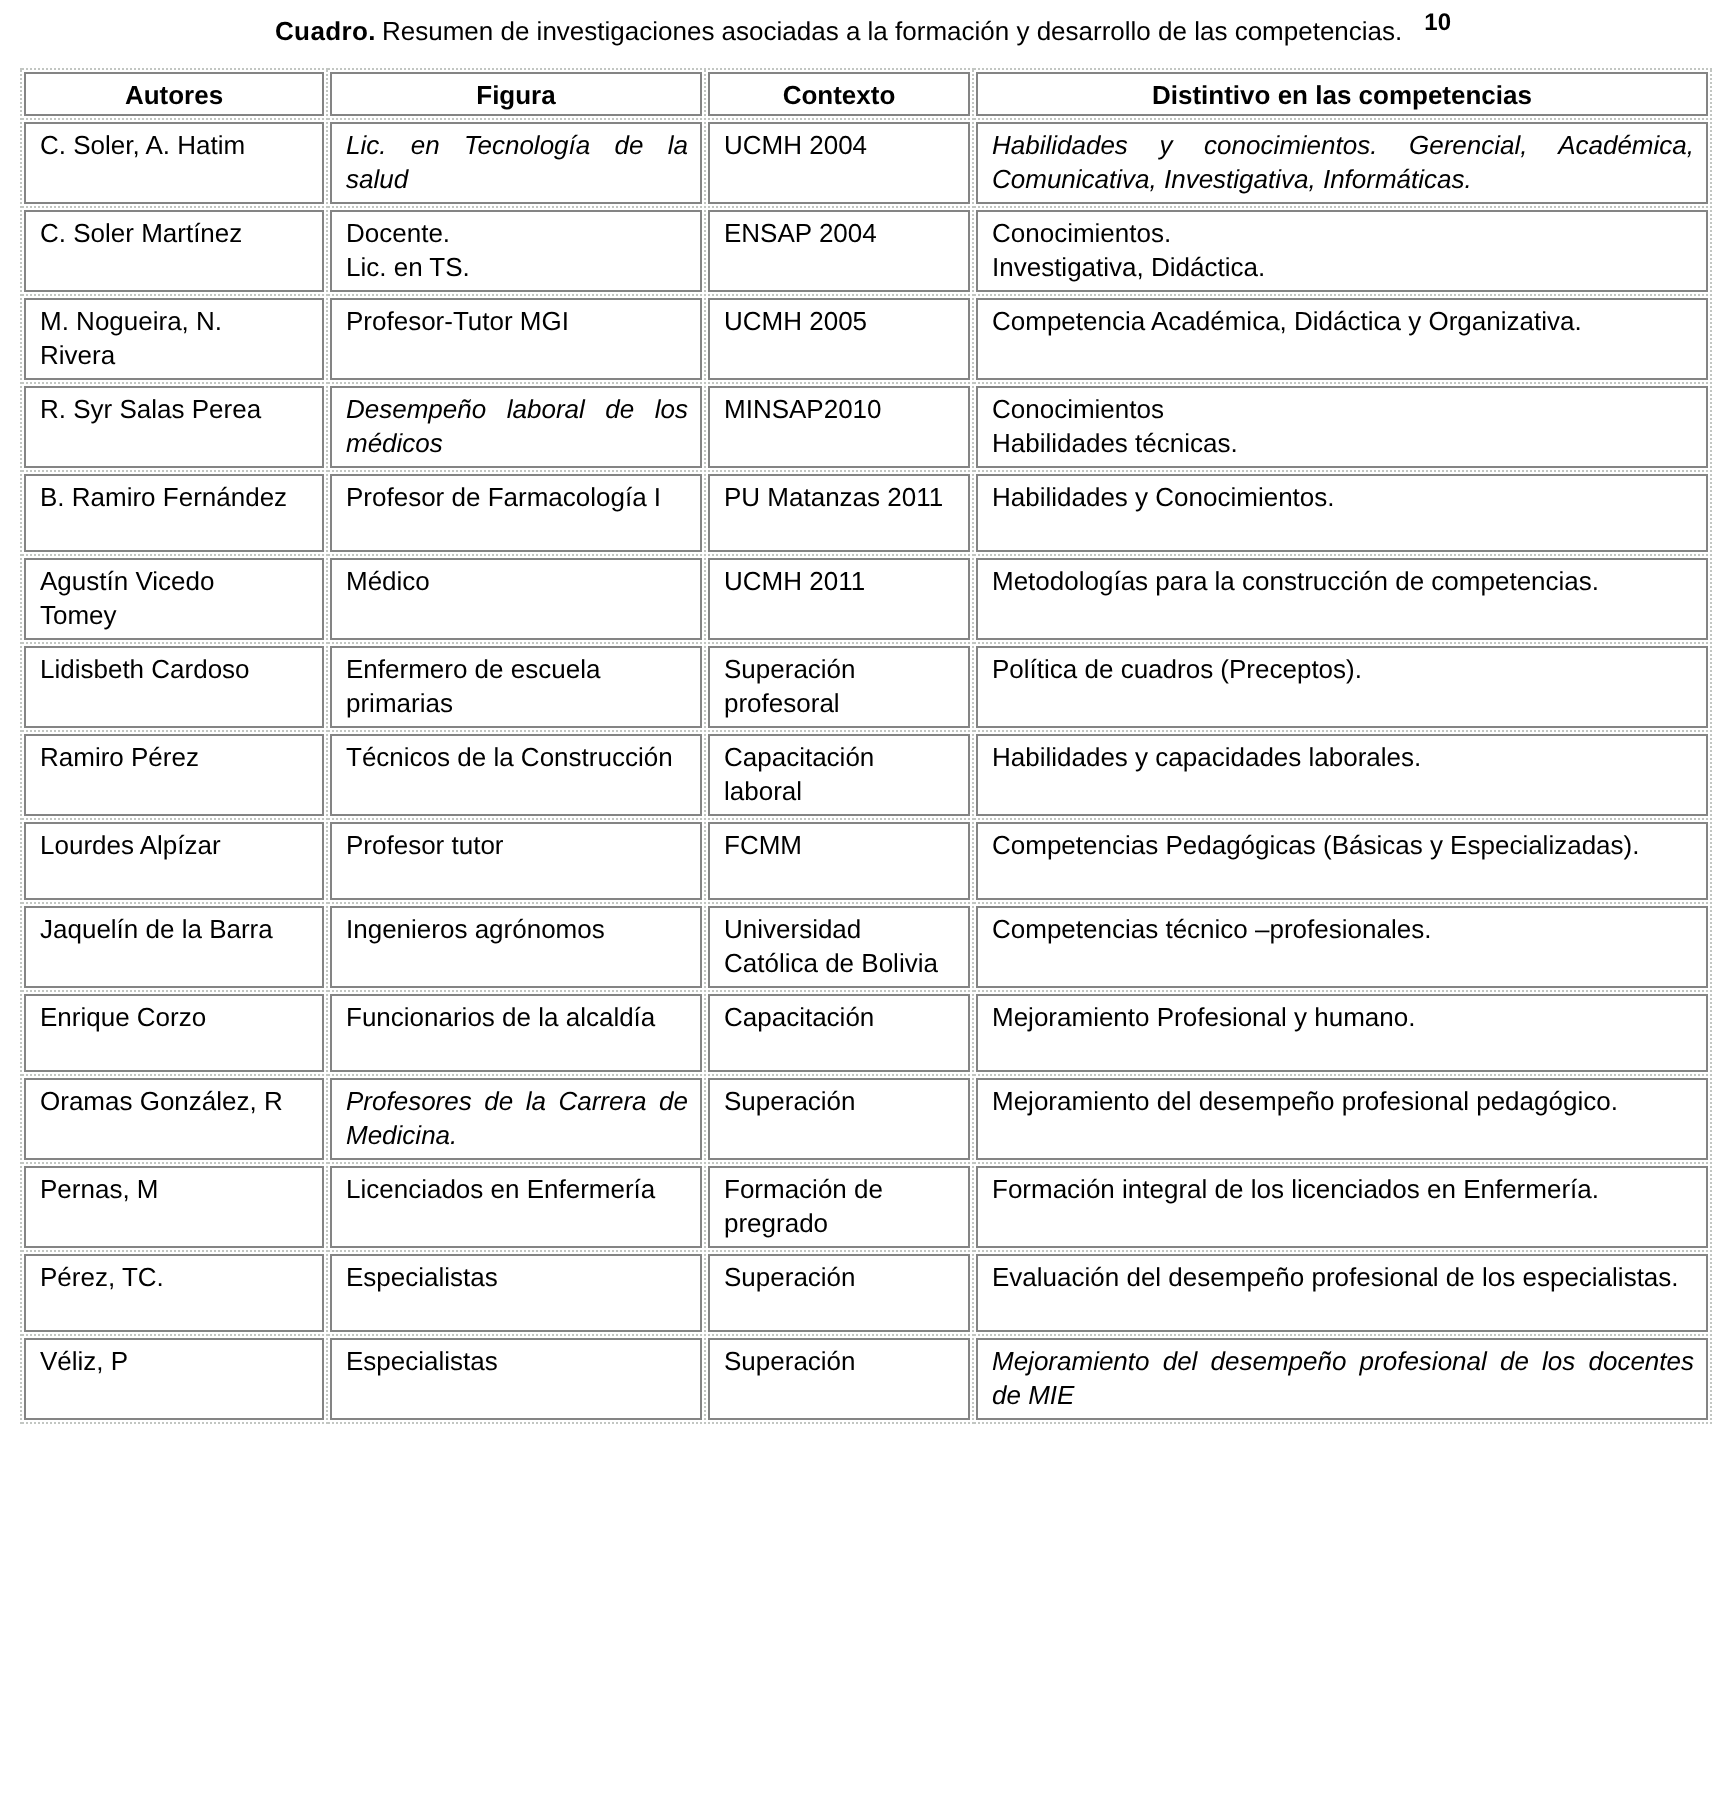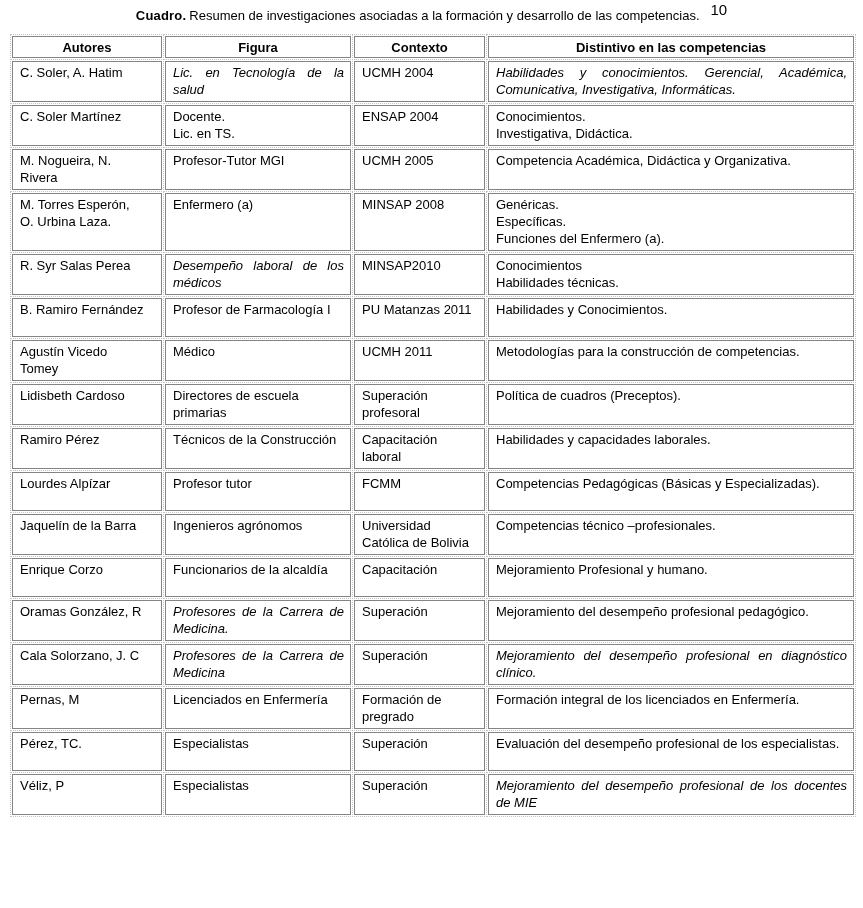--- a/index.html
+++ b/index.html
@@ -24,22 +24,22 @@
     margin-bottom: 9px;
   }
   .cap-label {
     font-weight: bold;
     letter-spacing: 0.2px;
   }
   .cap-text {
     margin-left: 3px;
   }
   .cap-ref {
-    font-weight: normal;
-    font-size: 15px;
+    font-weight: bold;
+    font-size: 12px;
     vertical-align: super;
     line-height: 0;
     margin-left: 11px;
   }
   table.cuadro {
     border-collapse: separate;
     border-spacing: 3px;
     table-layout: fixed;
     width: 848px;
     margin-left: 9px;
@@ -140,37 +140,20 @@
           </td>
           <td>
             <div>UCMH 2005</div>
           </td>
           <td>
             <div>Competencia Académica, Didáctica y Organizativa.</div>
           </td>
         </tr>
         <tr>
           <td>
-            <div>M. Torres Esperón,</div>
-            <div>O. Urbina Laza.</div>
-          </td>
-          <td>
-            <div>Enfermero (a)</div>
-          </td>
-          <td>
-            <div>MINSAP 2008</div>
-          </td>
-          <td>
-            <div>Genéricas.</div>
-            <div>Específicas.</div>
-            <div>Funciones del Enfermero (a).</div>
-          </td>
-        </tr>
-        <tr>
-          <td>
             <div>R. Syr Salas Perea</div>
           </td>
           <td class="justify">
             <div>Desempeño laboral de los médicos</div>
           </td>
           <td>
             <div>MINSAP2010</div>
           </td>
           <td>
             <div>Conocimientos</div>
@@ -204,21 +187,21 @@
           </td>
           <td>
             <div>Metodologías para la construcción de competencias.</div>
           </td>
         </tr>
         <tr>
           <td>
             <div>Lidisbeth Cardoso</div>
           </td>
           <td>
-            <div>Directores de escuela</div>
+            <div>Enfermero de escuela</div>
             <div>primarias</div>
           </td>
           <td>
             <div>Superación</div>
             <div>profesoral</div>
           </td>
           <td>
             <div>Política de cuadros (Preceptos).</div>
           </td>
         </tr>
@@ -289,34 +272,20 @@
           </td>
           <td>
             <div>Superación</div>
           </td>
           <td>
             <div>Mejoramiento del desempeño profesional pedagógico.</div>
           </td>
         </tr>
         <tr>
           <td>
-            <div>Cala Solorzano, J. C</div>
-          </td>
-          <td class="justify">
-            <div>Profesores de la Carrera de Medicina</div>
-          </td>
-          <td>
-            <div>Superación</div>
-          </td>
-          <td class="justify">
-            <div>Mejoramiento del desempeño profesional en diagnóstico clínico.</div>
-          </td>
-        </tr>
-        <tr>
-          <td>
             <div>Pernas, M</div>
           </td>
           <td>
             <div>Licenciados en Enfermería</div>
           </td>
           <td>
             <div>Formación de</div>
             <div>pregrado</div>
           </td>
           <td>

